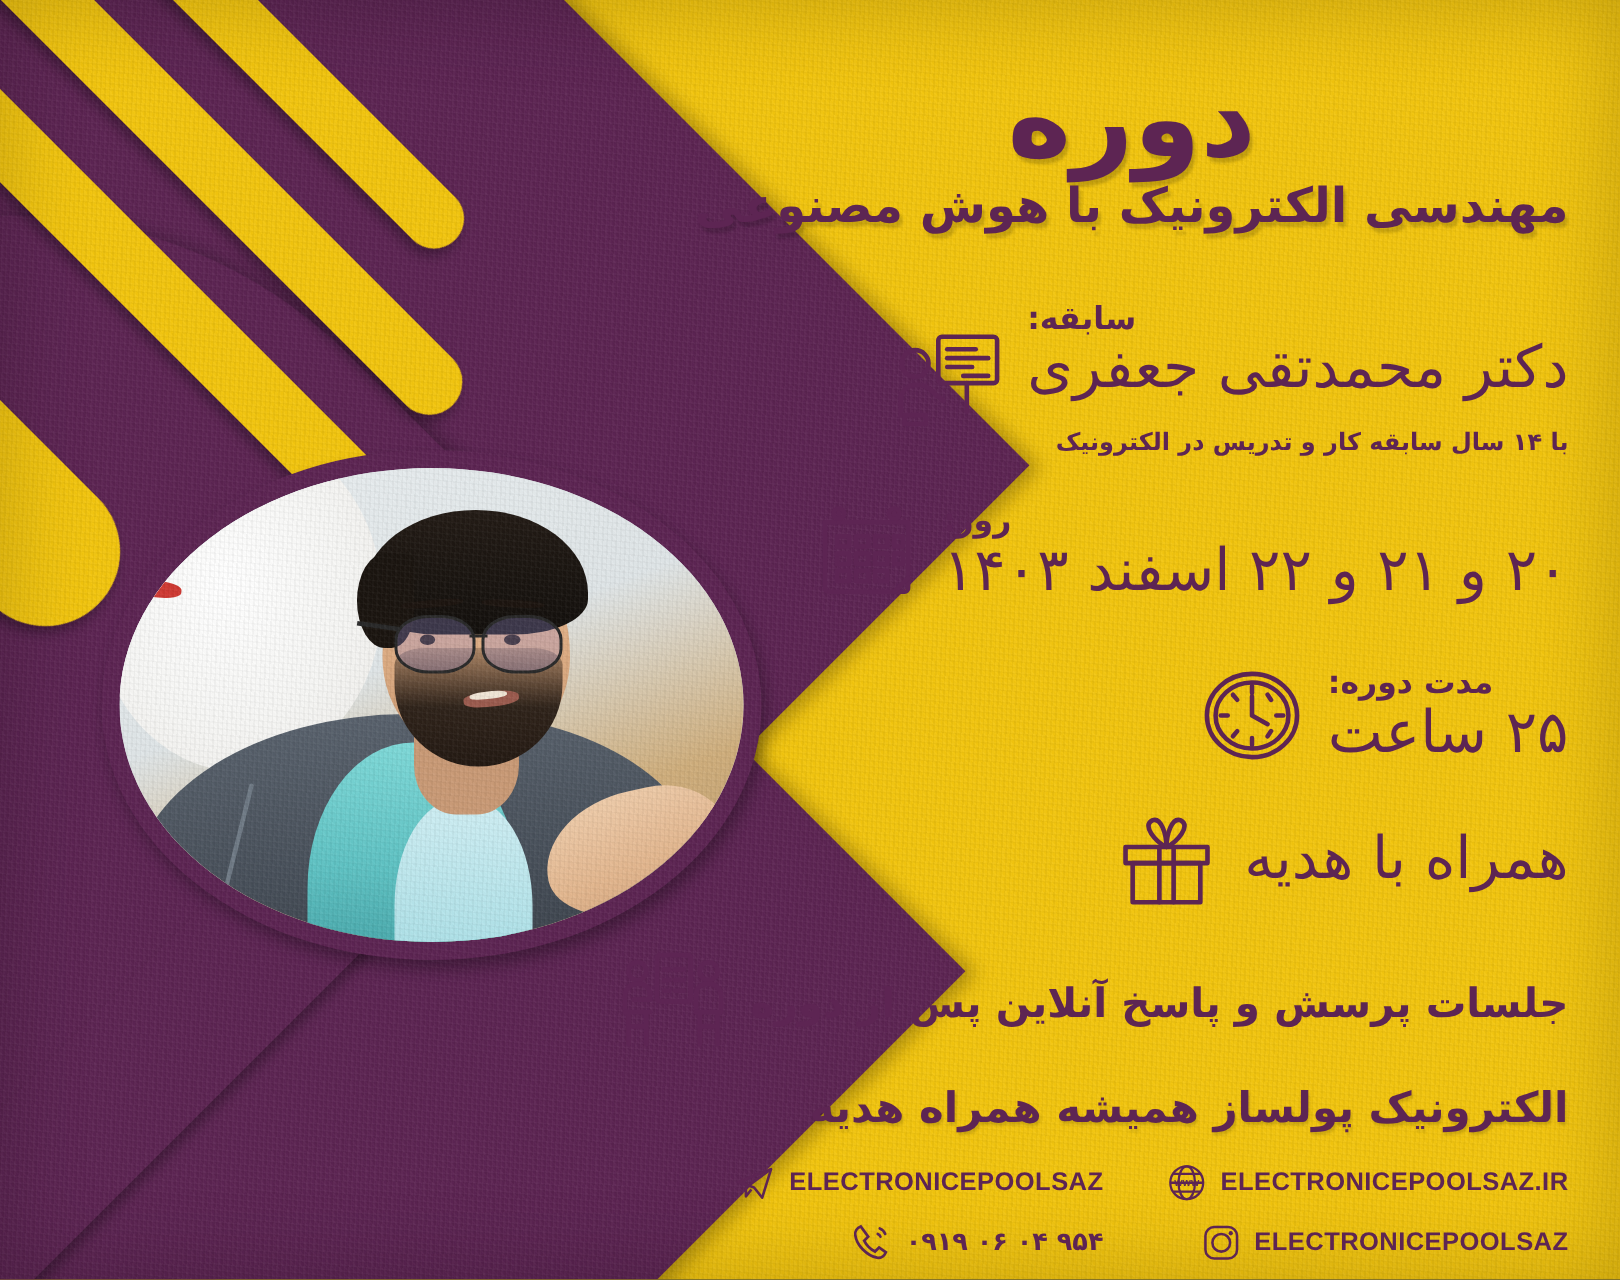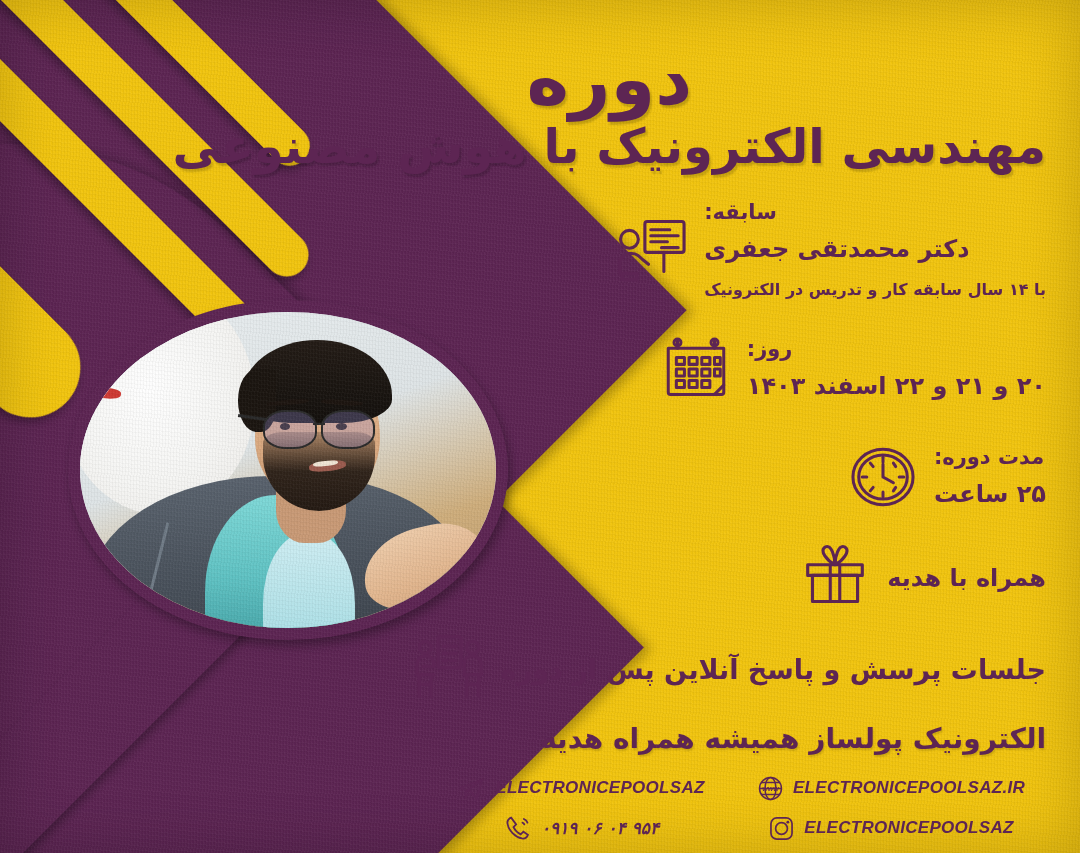--- a/index.html
+++ b/index.html
@@ -166,21 +166,21 @@
   }
   .h-main {
     font-size: 72px;
     font-weight: 900;
     line-height: .98;
     letter-spacing: -1px;
     text-shadow: 2px 3px 2px rgba(0,0,0,.18);
   }
   .h-sub {
     margin-top: 6px;
-    font-size: 48px;
+    font-size: 32px;
     font-weight: 900;
     line-height: 1.05;
     text-shadow: 2px 3px 2px rgba(0,0,0,.16);
   }
 
   
   .info-row {
     position: absolute;
     z-index: 8;
     display: flex;
@@ -190,24 +190,23 @@
     color: #5d2553;
     direction: rtl;
   }
   .info-text { text-align: left; }
   .lbl {
     font-size: 21px;
     font-weight: 900;
     line-height: 1.15;
   }
   .val {
-    font-size: 24px;
-    font-weight: 700;
+    font-size: 39px;
+    font-weight: 400;
     line-height: 1.15;
-    margin-top: 12px;
   }
   .val-sm { font-size: 27px; font-weight: 900; line-height: 1.15; }
   .note {
     font-size: 16px;
     font-weight: 800;
     line-height: 1.3;
     margin-top: 16px;
     text-align: right;
   }
   .ico { flex: 0 0 auto; display: block; }
@@ -230,21 +229,21 @@
     right: 34px; top: 768px;
     width: 620px;
     display: grid;
     grid-template-columns: 1fr 1fr;
     grid-auto-rows: 40px;
     align-items: center;
     direction: rtl;
   }
   .contact {
     display: flex; align-items: center; gap: 9px;
-    color: #5d2553; direction: ltr; justify-content: center; font-style: italic;
+    color: #5d2553; direction: ltr; justify-content: flex-end;
   }
   .contact-text {
     font-size: 17px; font-weight: 900; letter-spacing: .3px;
     font-family: "Liberation Sans", sans-serif;
   }
   .contact-text.fa { font-family: "DejaVu Sans", sans-serif; letter-spacing: 1px; }
 </style>
 </head>
 <body>
 

